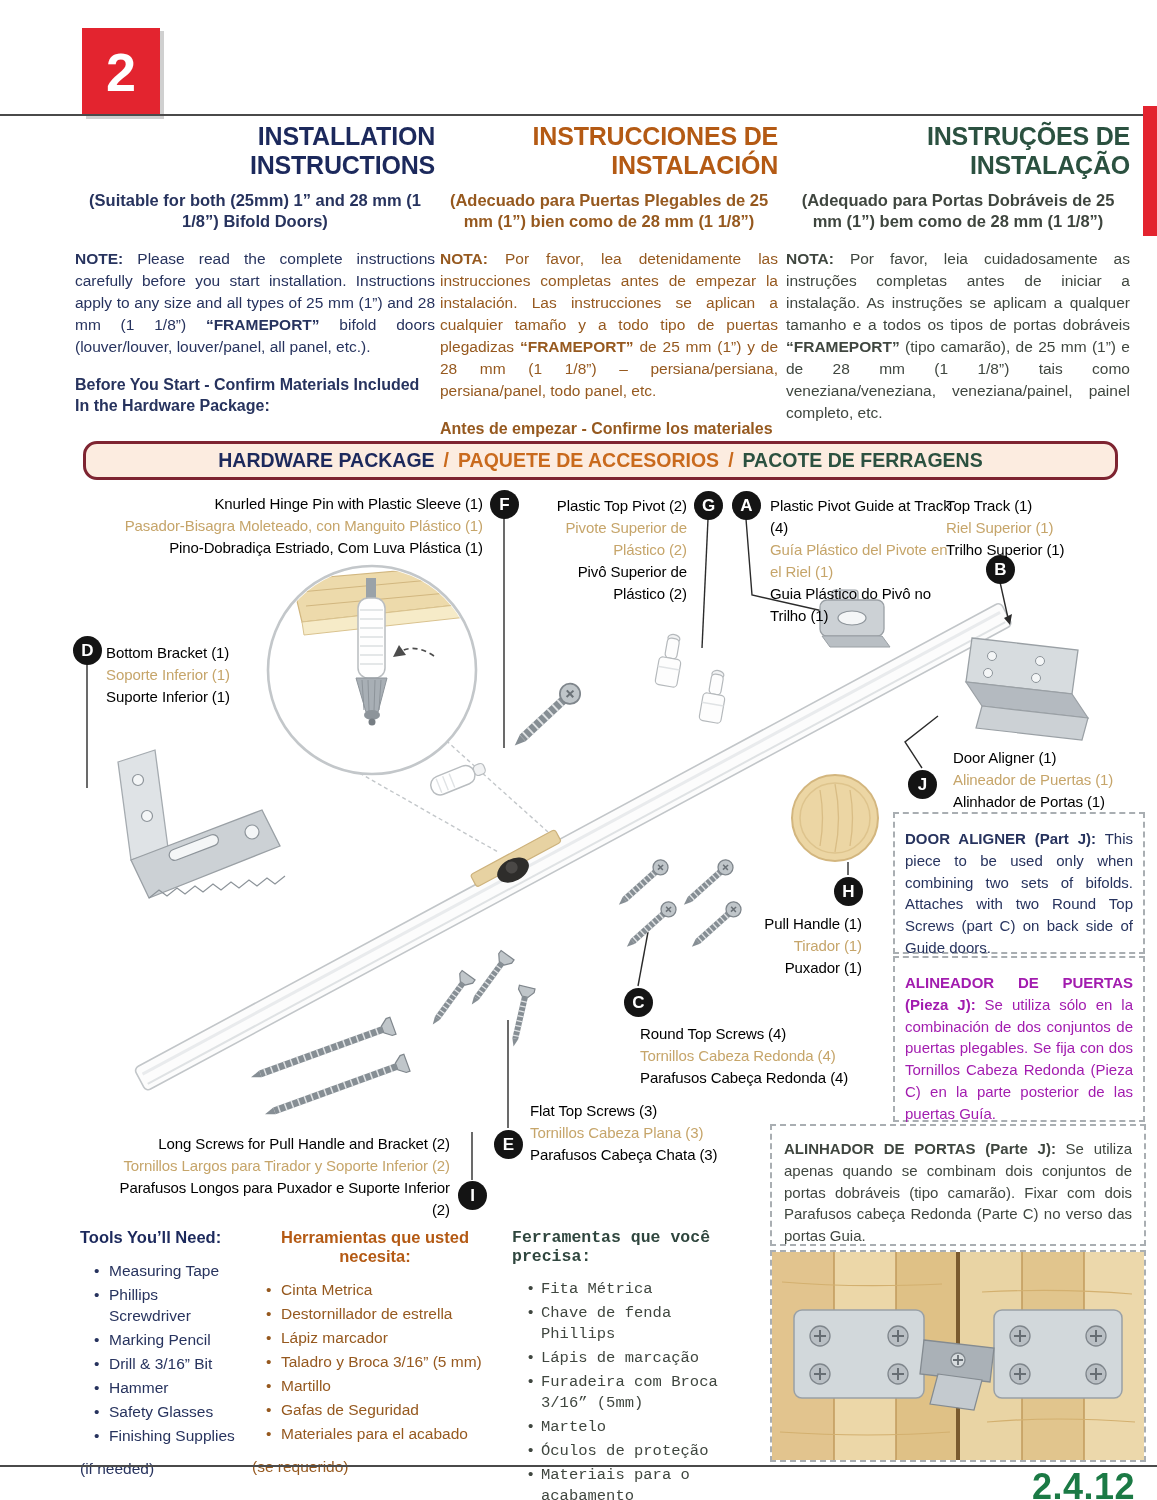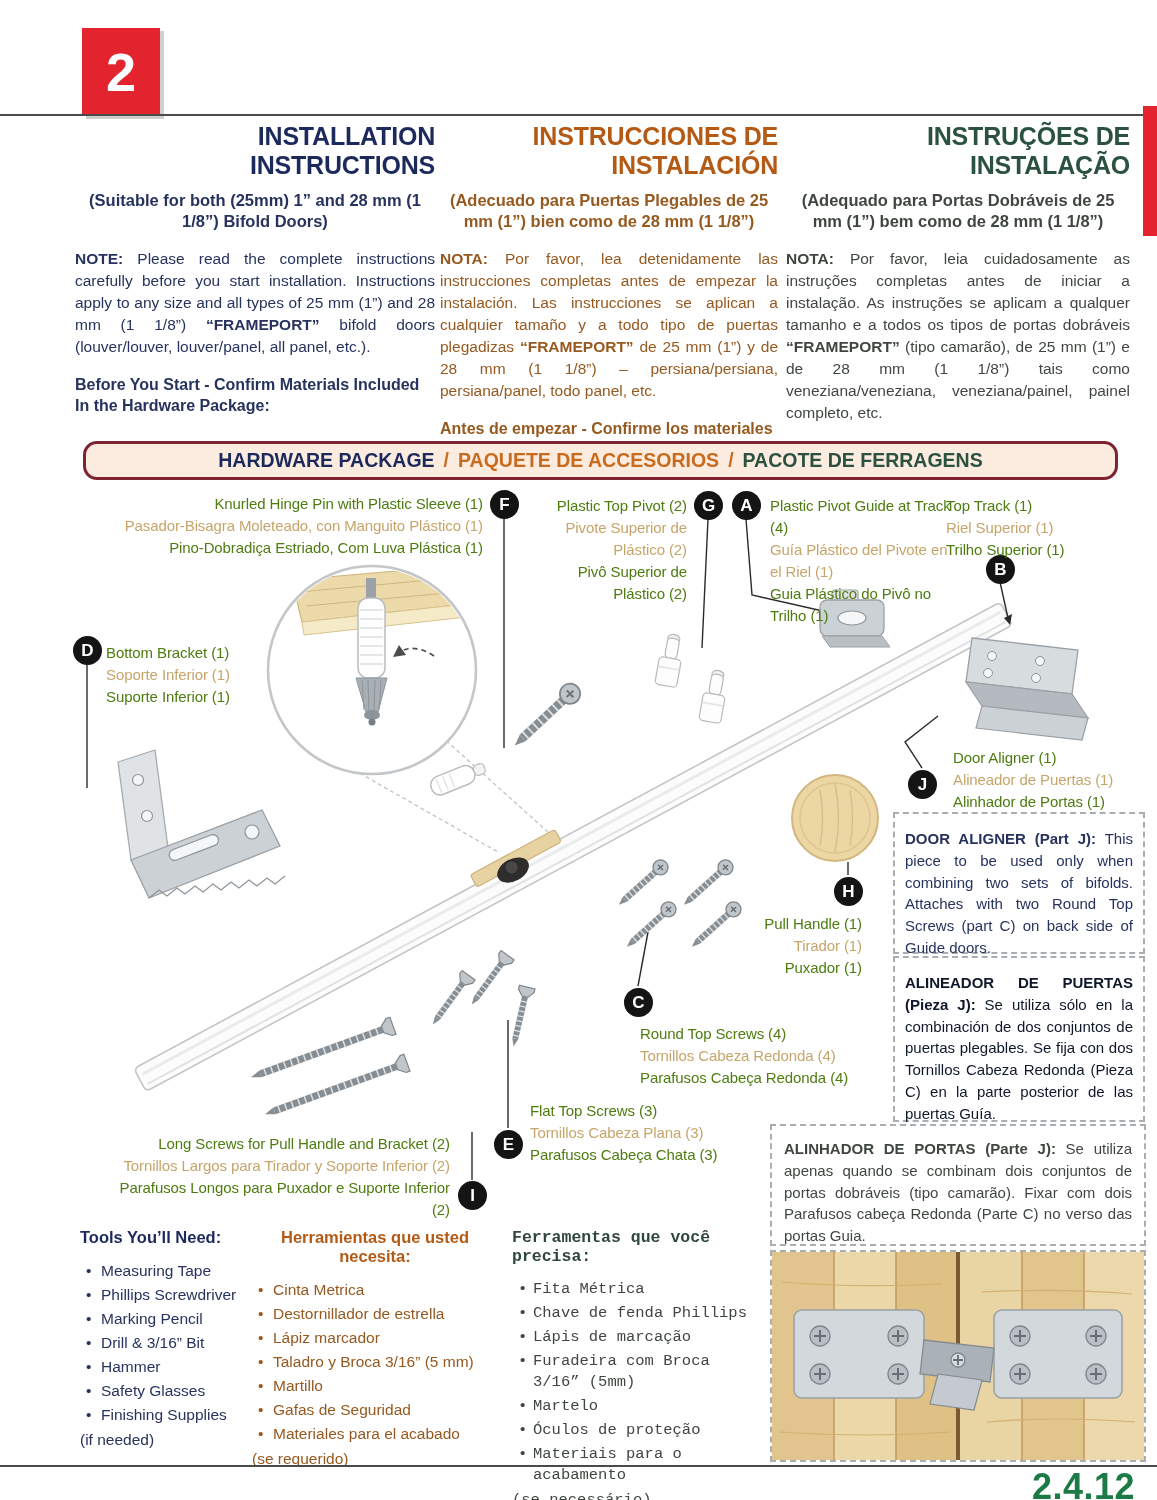--- a/index.html
+++ b/index.html
@@ -34,35 +34,35 @@
   .banner .b-en { color:#1c295c; } .banner .b-es { color:#c96a1d; }
   .banner .b-pt { color:#2b5140; } .banner .b-sep { color:#c96a1d; }
 
   
   .diagram-svg { position:absolute; left:0; top:480px; pointer-events:none; }
 
   .badge { position:absolute; width:29px; height:29px; border-radius:50%;
      background:#141414; color:#fff; font-weight:bold; font-size:17px;
      display:flex; align-items:center; justify-content:center; }
   .plabel { position:absolute; font-size:15px; line-height:22px; letter-spacing:-.1px; }
-  .plabel .l-en, .plabel .l-pt { color:#4d7c0f; }
+  .plabel .l-en, .plabel .l-pt { color:#000000; }
   .plabel .l-es { color:#c6a56a; }
   .t-right { text-align:right; } .t-left { text-align:left; }
 
   .note-box { position:absolute; border:2px dashed #a9aeb2; box-sizing:border-box;
      font-size:15px; line-height:1.45; padding:14px 10px; text-align:justify; }
   .note-box .t { font-weight:bold; }
   .nb-en { left:893px; top:812px; width:252px; height:142px; color:#27335e; }
-  .nb-es { left:893px; top:956px; width:252px; height:166px; color:#0f172a; }
+  .nb-es { left:893px; top:956px; width:252px; height:166px; color:#a21caf; }
   .nb-pt { left:770px; top:1124px; width:376px; height:122px; color:#3f463f; padding:12px 12px; }
 
   
   .tools { position:absolute; top:1228px; font-size:15.5px; }
   .tools h3 { font-size:16.5px; margin:0 0 13px; }
-  .tools ul { list-style:none; margin:4px; padding:0; }
+  .tools ul { list-style:none; margin:12px; padding:0; }
   .tools li { position:relative; padding-left:17px; line-height:21px; margin-bottom:3px; }
   .tools li::before { content:"•"; position:absolute; left:2px; }
   .tools .note2 { line-height:21px; margin-top:1px; }
   .tools-en { left:80px;  width:172px; color:#27335e; } .tools-en h3 { color:#1c295c; }
   .tools-es { left:252px; width:246px; color:#96591f; } .tools-es h3 { color:#b45a14;text-align:center; }
   .tools-pt { left:512px; width:254px; color:#3f463f;font-family:Liberation Mono, monospace; } .tools-pt h3 { color:#2f463e; }
 
   .photo-box { position:absolute; left:770px; top:1250px; width:376px; height:212px;
      border:2px dashed #a9aeb2; box-sizing:border-box; overflow:hidden; }
 

